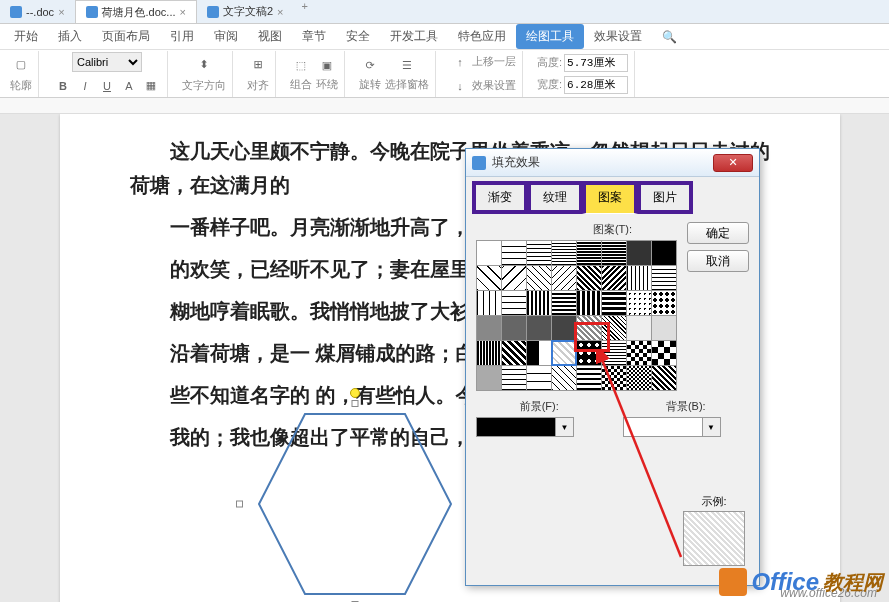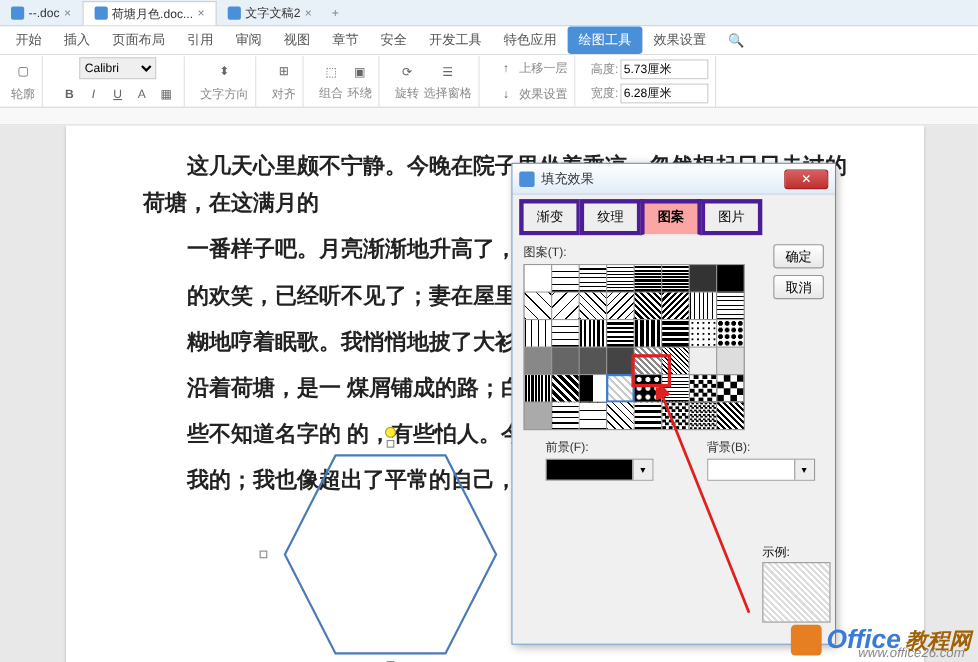--- a/index.html
+++ b/index.html
@@ -1,37 +1,37 @@
 <!DOCTYPE html>
 <html><head>
   <meta charset="utf-8">
   <style>
     * { margin: 0; padding: 0; box-sizing: border-box; font-family: "Microsoft YaHei", sans-serif; }
     body { width: 889px; height: 602px; background: #fff; overflow: hidden; position: relative; }
     
     
-    .tab-bar { height: 24px; background: #e8f0f8; display: flex; align-items: center; border-bottom: 1px solid #ccc; font-size: 11px; }
+    .tab-bar { height: 24px; background: #e8f0f8; display: flex; border-bottom: 1px solid #ccc; font-size: 11px; }
     .tab { padding: 3px 10px; display: flex; align-items: center; gap: 4px; color: #333; }
     .tab.active { background: #fff; border: 1px solid #ccc; border-bottom: none; }
     .tab .doc-icon { width: 12px; height: 12px; background: #4a90d9; border-radius: 2px; }
     .tab .close { color: #888; cursor: pointer; }
     .tab-add { padding: 0 8px; color: #888; cursor: pointer; }
     
     
     .ribbon-menu { height: 26px; background: #fff; display: flex; align-items: center; font-size: 12px; color: #555; padding: 0 4px; border-bottom: 1px solid #e0e0e0; }
     .ribbon-menu .menu-item { padding: 4px 10px; cursor: pointer; }
     .ribbon-menu .menu-item.active { background: #4a90d9; color: #fff; border-radius: 3px; }
     
     
     .toolbar { height: 48px; background: #fff; display: flex; align-items: center; padding: 0 4px; border-bottom: 1px solid #d0d0d0; gap: 8px; font-size: 11px; color: #666; }
     .toolbar-group { display: flex; align-items: center; gap: 4px; padding: 0 6px; border-right: 1px solid #e0e0e0; height: 46px; flex-direction: column; justify-content: center; }
     .toolbar-group.hrow { flex-direction: row; }
     .font-select { width: 70px; height: 20px; font-size: 11px; border: 1px solid #ccc; }
     .tbtn { width: 20px; height: 20px; display: flex; align-items: center; justify-content: center; border: 1px solid transparent; cursor: pointer; color: #666; }
-    .dim-input { width: 80px; height: 18px; font-size: 11px; border: 1px solid #ccc; padding: 0 2px; }
+    .dim-input { width: 64px; height: 18px; font-size: 11px; border: 1px solid #ccc; padding: 0 2px; font-family: Liberation Mono, monospace; }
     .toolbar-label { font-size: 11px; color: #888; }
     .stack { display: flex; flex-direction: column; gap: 2px; align-items: center; }
     .row2 { display: flex; gap: 2px; align-items: center; }
     
     
     .ruler { height: 16px; background: #f8f8f8; border-bottom: 1px solid #ddd; }
     
     
     .doc-area { position: relative; height: 488px; background: #e8e8e8; overflow: hidden; }
     .page { position: absolute; left: 60px; top: 0; width: 780px; min-height: 600px; background: #fff; box-shadow: 0 1px 3px rgba(0,0,0,0.2); padding: 20px 70px; }
@@ -49,37 +49,37 @@
     .handle.h3 { top: 50%; right: -4px; transform: translateY(-50%); }
     .handle.h4 { bottom: -4px; left: 50%; transform: translateX(-50%); }
     
     
     .dialog { position: absolute; left: 465px; top: 148px; width: 295px; background: #f0f0f0; border: 1px solid #5a8fc0; box-shadow: 2px 2px 8px rgba(0,0,0,0.3); z-index: 100; }
     .dialog-title { height: 28px; background: linear-gradient(#fff, #e0ecf8); display: flex; align-items: center; padding: 0 6px; font-size: 12px; color: #333; border-bottom: 1px solid #bcd; }
     .dialog-title .ti { width: 14px; height: 14px; background: #4a90d9; margin-right: 6px; border-radius: 2px; }
     .dialog-title .close-btn { margin-left: auto; width: 40px; height: 18px; background: linear-gradient(#d96060, #c03030); border-radius: 3px; color: #fff; font-size: 11px; display: flex; align-items: center; justify-content: center; cursor: pointer; border: 1px solid #a02020; }
     .dialog-tabs { display: flex; background: #f0f0f0; padding: 4px 6px 0; font-size: 12px; }
     .dialog-tab { padding: 4px 12px; border: 4px solid #4c1d95; background: #eee; cursor: pointer; margin-right: -1px; }
-    .dialog-tab.active { background: #fca5a5; border-bottom: 1px solid #fff; position: relative; z-index: 1; font-weight: bold; }
+    .dialog-tab.active { background: #fde047; border-bottom: 1px solid #fff; position: relative; z-index: 1; }
     .dialog-body { background: #f0f0f0; padding: 8px 10px; font-size: 12px; position: relative; }
-    .section-label { font-size: 11px; color: #333; margin-bottom: 3px; }
+    .section-label { font-size: 11px; color: #333; margin-bottom: 3px; text-align: center; }
     .pattern-grid { display: grid; grid-template-columns: repeat(8, 24px); grid-template-rows: repeat(6, 24px); gap: 1px; border: 1px solid #999; background: #999; width: 201px; }
     .pcell { width: 24px; height: 24px; background: #fff; cursor: pointer; }
     .pcell.sel { outline: 2px solid #3a7bd5; outline-offset: -1px; }
     .red-box { position: absolute; border: 3px solid #e02020; pointer-events: none; z-index: 5; }
     .red-arrow { position: absolute; z-index: 6; pointer-events: none; }
     .pattern-name { width: 201px; height: 20px; border: 1px solid #999; font-size: 11px; text-align: center; line-height: 18px; margin-top: 4px; background: #fff; }
     .color-row { display: flex; gap: 20px; margin-top: 8px; }
-    .color-col { flex: 1; margin-left: 20px; }
+    .color-col { flex: 1; }
     .color-select { width: 98px; height: 20px; border: 1px solid #999; display: flex; align-items: center; cursor: pointer; }
     .color-swatch { width: 78px; height: 18px; margin: 0; }
     .color-arrow { width: 18px; border-left: 1px solid #999; height: 18px; display: flex; align-items: center; justify-content: center; font-size: 8px; background: #eee; }
     .dlg-buttons { position: absolute; right: 10px; top: 8px; display: flex; flex-direction: column; gap: 6px; }
-    .dlg-btn { width: 46px; height: 22px; font-size: 12px; border: 1px solid #999; background: linear-gradient(#fff,#e8e8e8); cursor: pointer; border-radius: 3px; }
-    .sample-box { position: absolute; right: 4px; top: 280px; font-size: 11px; }
+    .dlg-btn { width: 62px; height: 22px; font-size: 12px; border: 1px solid #999; background: linear-gradient(#fff,#e8e8e8); cursor: pointer; border-radius: 3px; }
+    .sample-box { position: absolute; right: 14px; top: 280px; font-size: 11px; text-align: center; }
     .sample-swatch { width: 62px; height: 55px; border: 1px solid #999; background: repeating-linear-gradient(45deg, #ddd, #ddd 2px, #fff 2px, #fff 4px); margin-top: 2px; }
     
     
     .watermark { position: absolute; right: 6px; bottom: 6px; z-index: 200; font-size: 24px; font-weight: bold; font-style: italic; display: flex; align-items: center; gap: 4px; }
     .wm-icon { width: 28px; height: 28px; background: #e67e22; border-radius: 4px; position: relative; }
     .wm-text1 { color: #3a7bd5; }
     .wm-text2 { color: #a16207; font-size: 20px; }
     .wm-url { position: absolute; right: 12px; bottom: 2px; font-size: 12px; color: #888; font-style: italic; }
   </style>
 </head>

